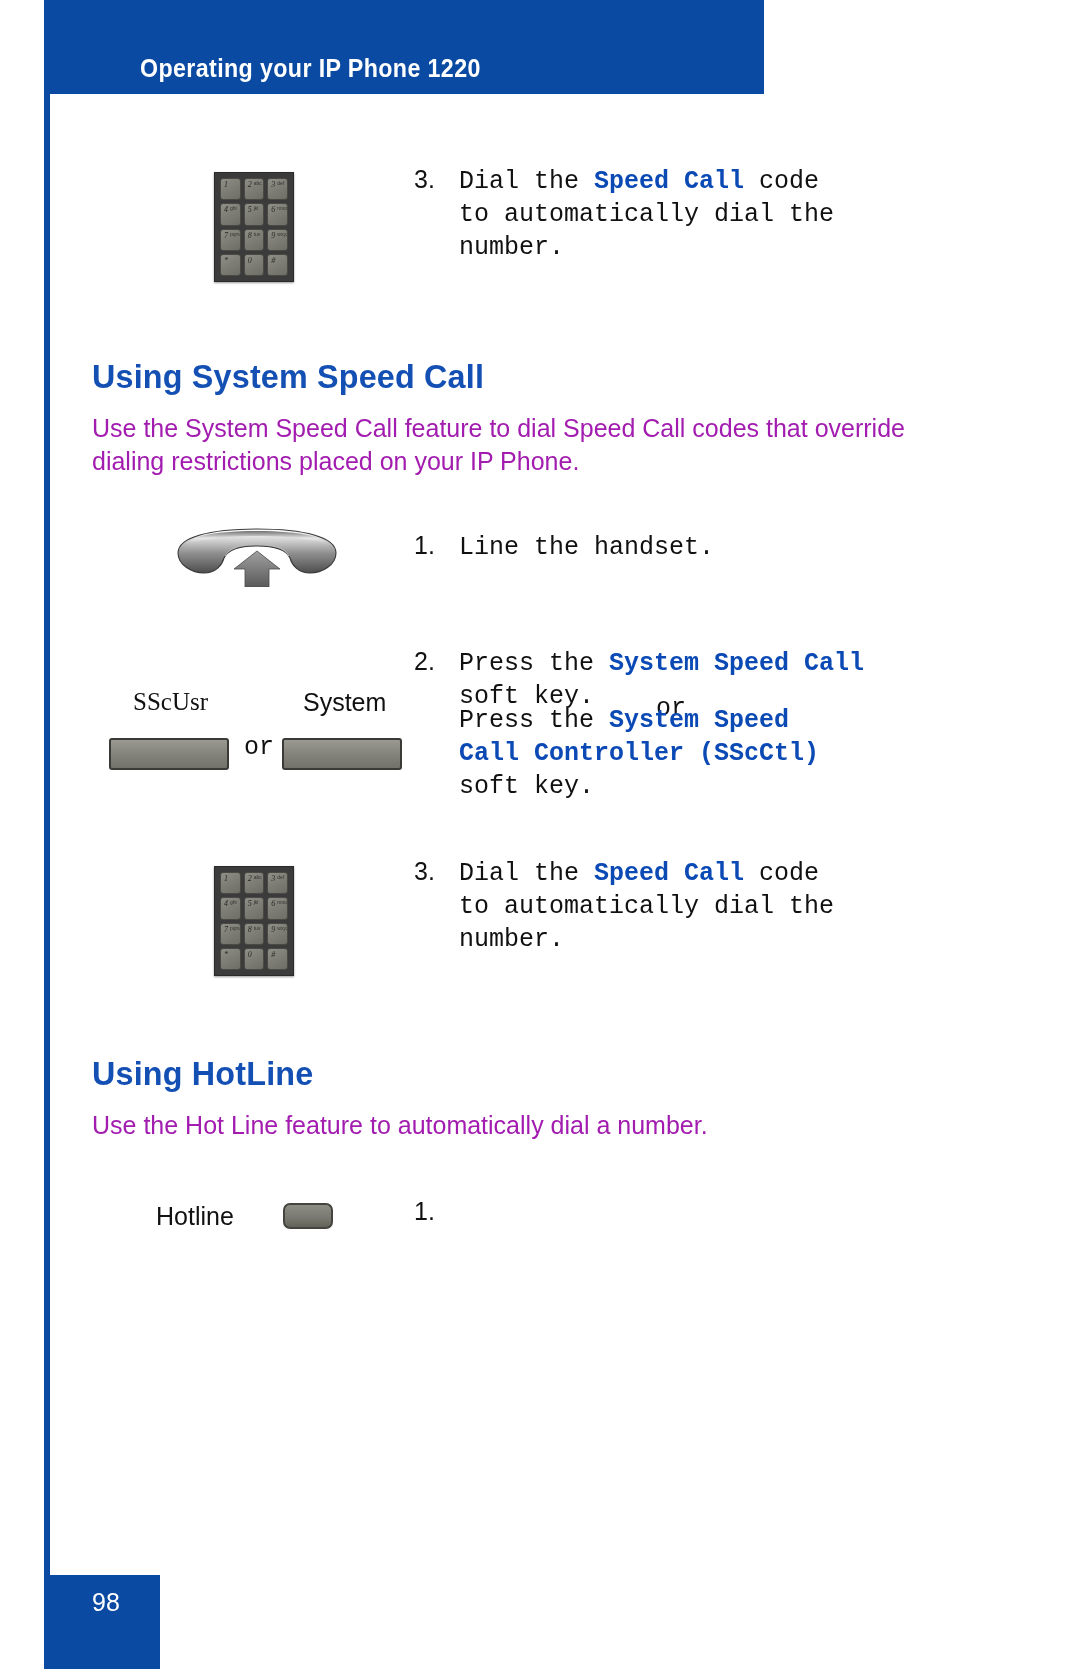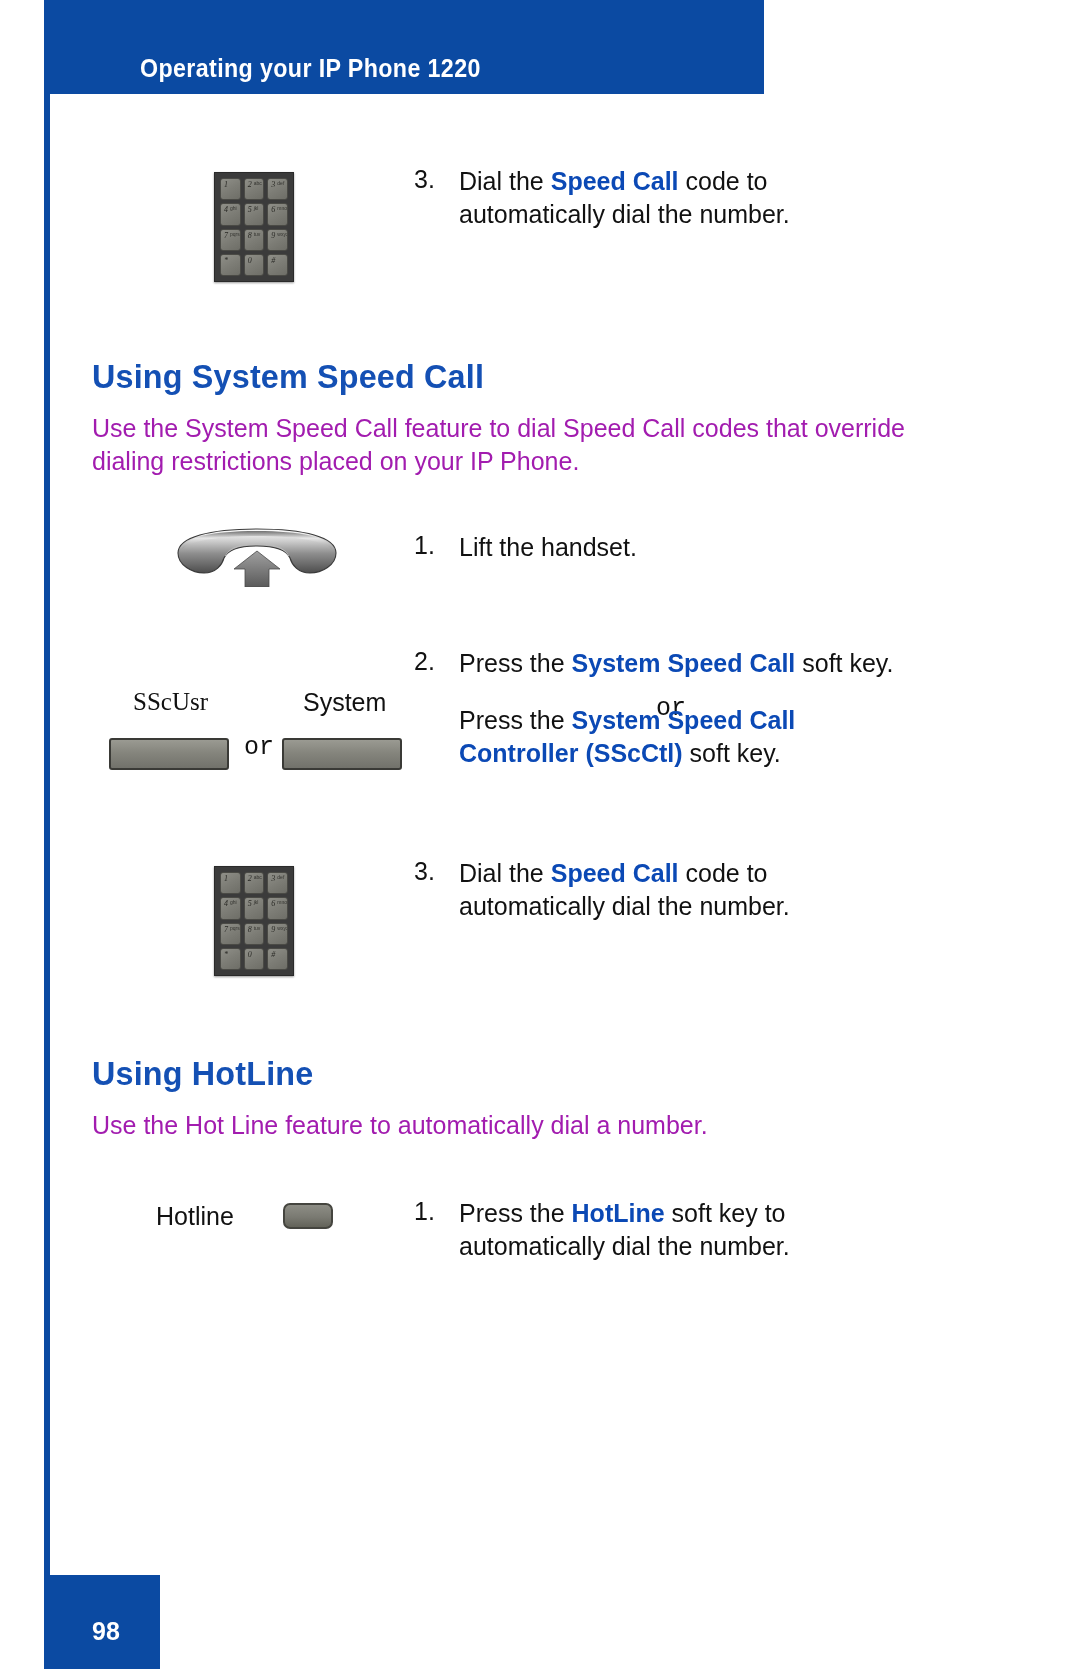--- a/index.html
+++ b/index.html
@@ -82,21 +82,21 @@
     color: #111111;
     font-size: 25px;
     font-family: "Liberation Sans", sans-serif;
   }
 
   .step-text {
     position: absolute;
     color: #111111;
     font-size: 25px;
     line-height: 33px;
-    font-family: Liberation Sans, sans-serif;
+    font-family: Liberation Mono, monospace;
   }
 
   .b {
     color: #0b49b5;
     font-weight: bold;
   }
 
   .or-word {
     position: absolute;
     color: #111111;
@@ -177,24 +177,24 @@
     position: absolute;
     left: 44px;
     bottom: 0;
     width: 116px;
     height: 94px;
     background: #0b4aa2;
   }
   .footer-page {
     position: absolute;
     left: 92px;
-    bottom: 23px;
+    bottom: 52px;
     color: #ffffff;
     font-size: 25px;
-    font-weight: bold;
+    font-weight: normal;
     font-family: "Liberation Sans Narrow", "Liberation Sans", sans-serif;
   }
 </style>
 </head>
 <body>
 
 <div class="spine"></div>
 
 <div class="header-bar">
   <div class="header-title">Operating your IP Phone 1220</div>
@@ -280,21 +280,21 @@
     <path d="M6 28 C6 12 38 4 85 4 C132 4 164 12 164 28 C164 40 150 48 138 48 C126 48 120 40 118 33 C114 24 100 21 85 21 C70 21 56 24 52 33 C50 40 44 48 32 48 C20 48 6 40 6 28 Z" fill="url(#hsBody)" stroke="#3a3a3a" stroke-width="1.1"></path>
 
     <path d="M10 24 C12 12 42 6 85 6 C128 6 158 12 160 24 C150 15 120 11 85 11 C50 11 20 15 10 24 Z" fill="url(#hsTop)" opacity="0.95"></path>
 
     <path d="M53 31 C58 22 70 19 85 19 C100 19 112 22 117 31" fill="none" stroke="#bdbdbd" stroke-width="1"></path>
 
     <path d="M85 26 L108 44 L97 44 L97 62 L73 62 L73 44 L62 44 Z" fill="url(#arrowG)" stroke="#4a4a4a" stroke-width="0.8"></path>
   </svg>
 
   <div class="step-num" style="left:414px; top:531px;">1.</div>
-  <div class="step-text" style="left:459px; top:531px; width:420px;">Lift the handset.</div>
+  <div class="step-text" style="left:459px; top:531px; width:420px;">Line the handset.</div>
 
   <div class="step-num" style="left:414px; top:647px;">2.</div>
   <div class="step-text" style="left:459px; top:647px; width:470px;">
     <span>Press the </span><span class="b">System Speed Call</span><span> soft key.</span>
   </div>
 
   <div class="or-word" style="left:656px; top:694px;">or</div>
 
   <div class="step-text" style="left:459px; top:704px; width:400px;">
     <span>Press the </span><span class="b">System Speed Call Controller (SScCtl)</span><span> soft key.</span>
@@ -360,20 +360,17 @@
   </div>
 
   <div class="h1" style="left:92px; top:1054px;">Using HotLine</div>
 
   <div class="para" style="left:92px; top:1109px; width:832px;">Use the Hot Line feature to automatically dial a number.</div>
 
   <div class="key-label" style="left:156px; top:1202px;">Hotline</div>
   <div class="softkey round" style="left:283px; top:1203px; width:50px; height:26px;"></div>
 
   <div class="step-num" style="left:414px; top:1197px;">1.</div>
-  <div class="step-text" style="left:459px; top:1197px; width:380px;">
-    <span>Press the </span><span class="b">HotLine</span><span> soft key to automatically dial the number.</span>
-  </div>
 
 </div>
 
 <div class="footer-bar"></div>
 <div class="footer-page">98</div>
 
 </body></html>

